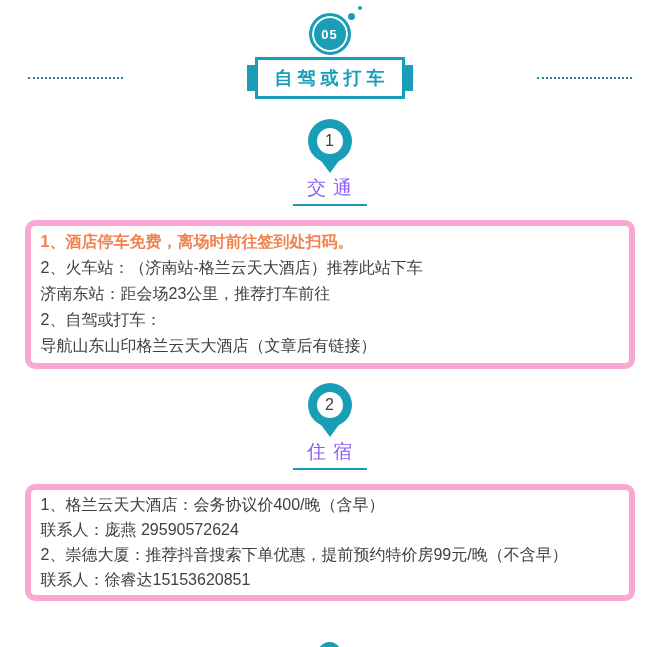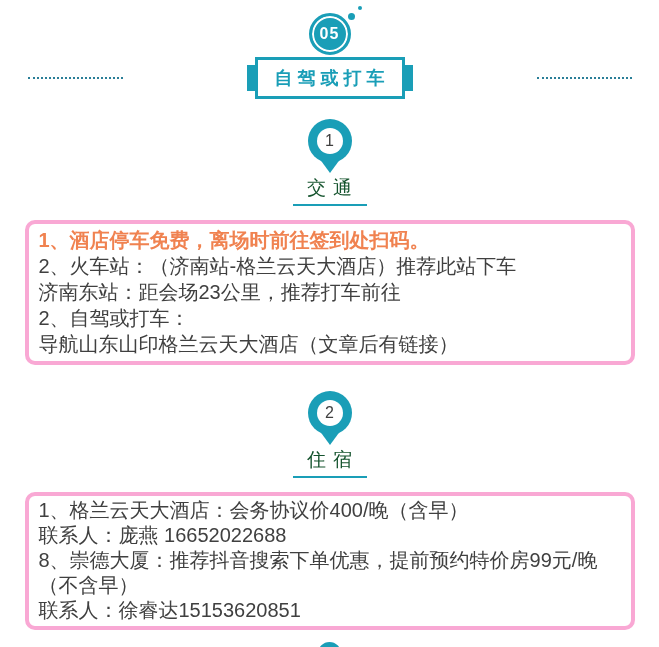--- a/index.html
+++ b/index.html
@@ -19,21 +19,21 @@
   
   .badge-row { display: flex; justify-content: center; }
   .badge-circle {
     position: relative;
     width: 42px; height: 42px;
     border-radius: 50%;
     background: #1a9eb7;
     border: 3px solid #1a9eb7;
     box-shadow: inset 0 0 0 2px #ffffff;
     color: #ffffff;
-    font-size: 16px; font-weight: bold;
+    font-size: 13px; font-weight: bold;
     display: flex; align-items: center; justify-content: center;
     letter-spacing: 1px;
   }
   .badge-dot { position: absolute; background: #1a9eb7; border-radius: 50%; }
   .badge-dot.d1 { width: 7px; height: 7px; top: -3px; right: -7px; }
   .badge-dot.d2 { width: 4px; height: 4px; top: -10px; right: -14px; }
 
   
   .title-row {
     margin-top: 3px;
@@ -79,37 +79,37 @@
   }
   .pin-tip {
     width: 0; height: 0;
     border-left: 11px solid transparent;
     border-right: 11px solid transparent;
     border-top: 15px solid #1a9eb7;
     margin-top: -5px;
   }
   .section-label {
     margin-top: 2px;
-    font-size: 19px; color: #14532d;
+    font-size: 19px; color: #8b5cf6;
     letter-spacing: 7px; padding-left: 7px;
   }
   .label-underline {
     margin-top: 3px;
     width: 74px; height: 2px; background: #1a9eb7;
   }
 
   
   .content-box {
     width: 610px;
-    margin: 14px auto 12px;
-    border: 4px solid #f9a8d4;
+    margin: 14px auto 0;
+    border: 6px solid #f9a8d4;
     border-radius: 10px;
     background: #ffffff;
     padding: 3px 10px 4px;
-    font-size: 20px;
+    font-size: 16px;
     color: #404040;
     line-height: 26px;
   }
   .section.accommodation .content-box { line-height: 25px; padding: 2px 10px 3px; }
   .content-line { text-align: left; }
   .content-line.highlight { color: #f08250; font-weight: bold; }
 
   
   .next-pin {
     position: absolute;
@@ -166,21 +166,21 @@
       <div class="pin-circle">
         <span class="pin-num">2</span>
       </div>
       <div class="pin-tip"></div>
     </div>
     <div class="section-label">住宿</div>
     <div class="label-underline"></div>
 
     <div class="content-box">
       <div class="content-line">1、格兰云天大酒店：会务协议价400/晚（含早）</div>
-      <div class="content-line">联系人：庞燕 16652022688</div>
-      <div class="content-line">8、崇德大厦：推荐抖音搜索下单优惠，提前预约特价房99元/晚（不含早）</div>
+      <div class="content-line">联系人：庞燕 29590572624</div>
+      <div class="content-line">2、崇德大厦：推荐抖音搜索下单优惠，提前预约特价房99元/晚（不含早）</div>
       <div class="content-line">联系人：徐睿达15153620851</div>
     </div>
   </div>
 
   <div class="next-pin"></div>
 
 </div>
 
 </body></html>

